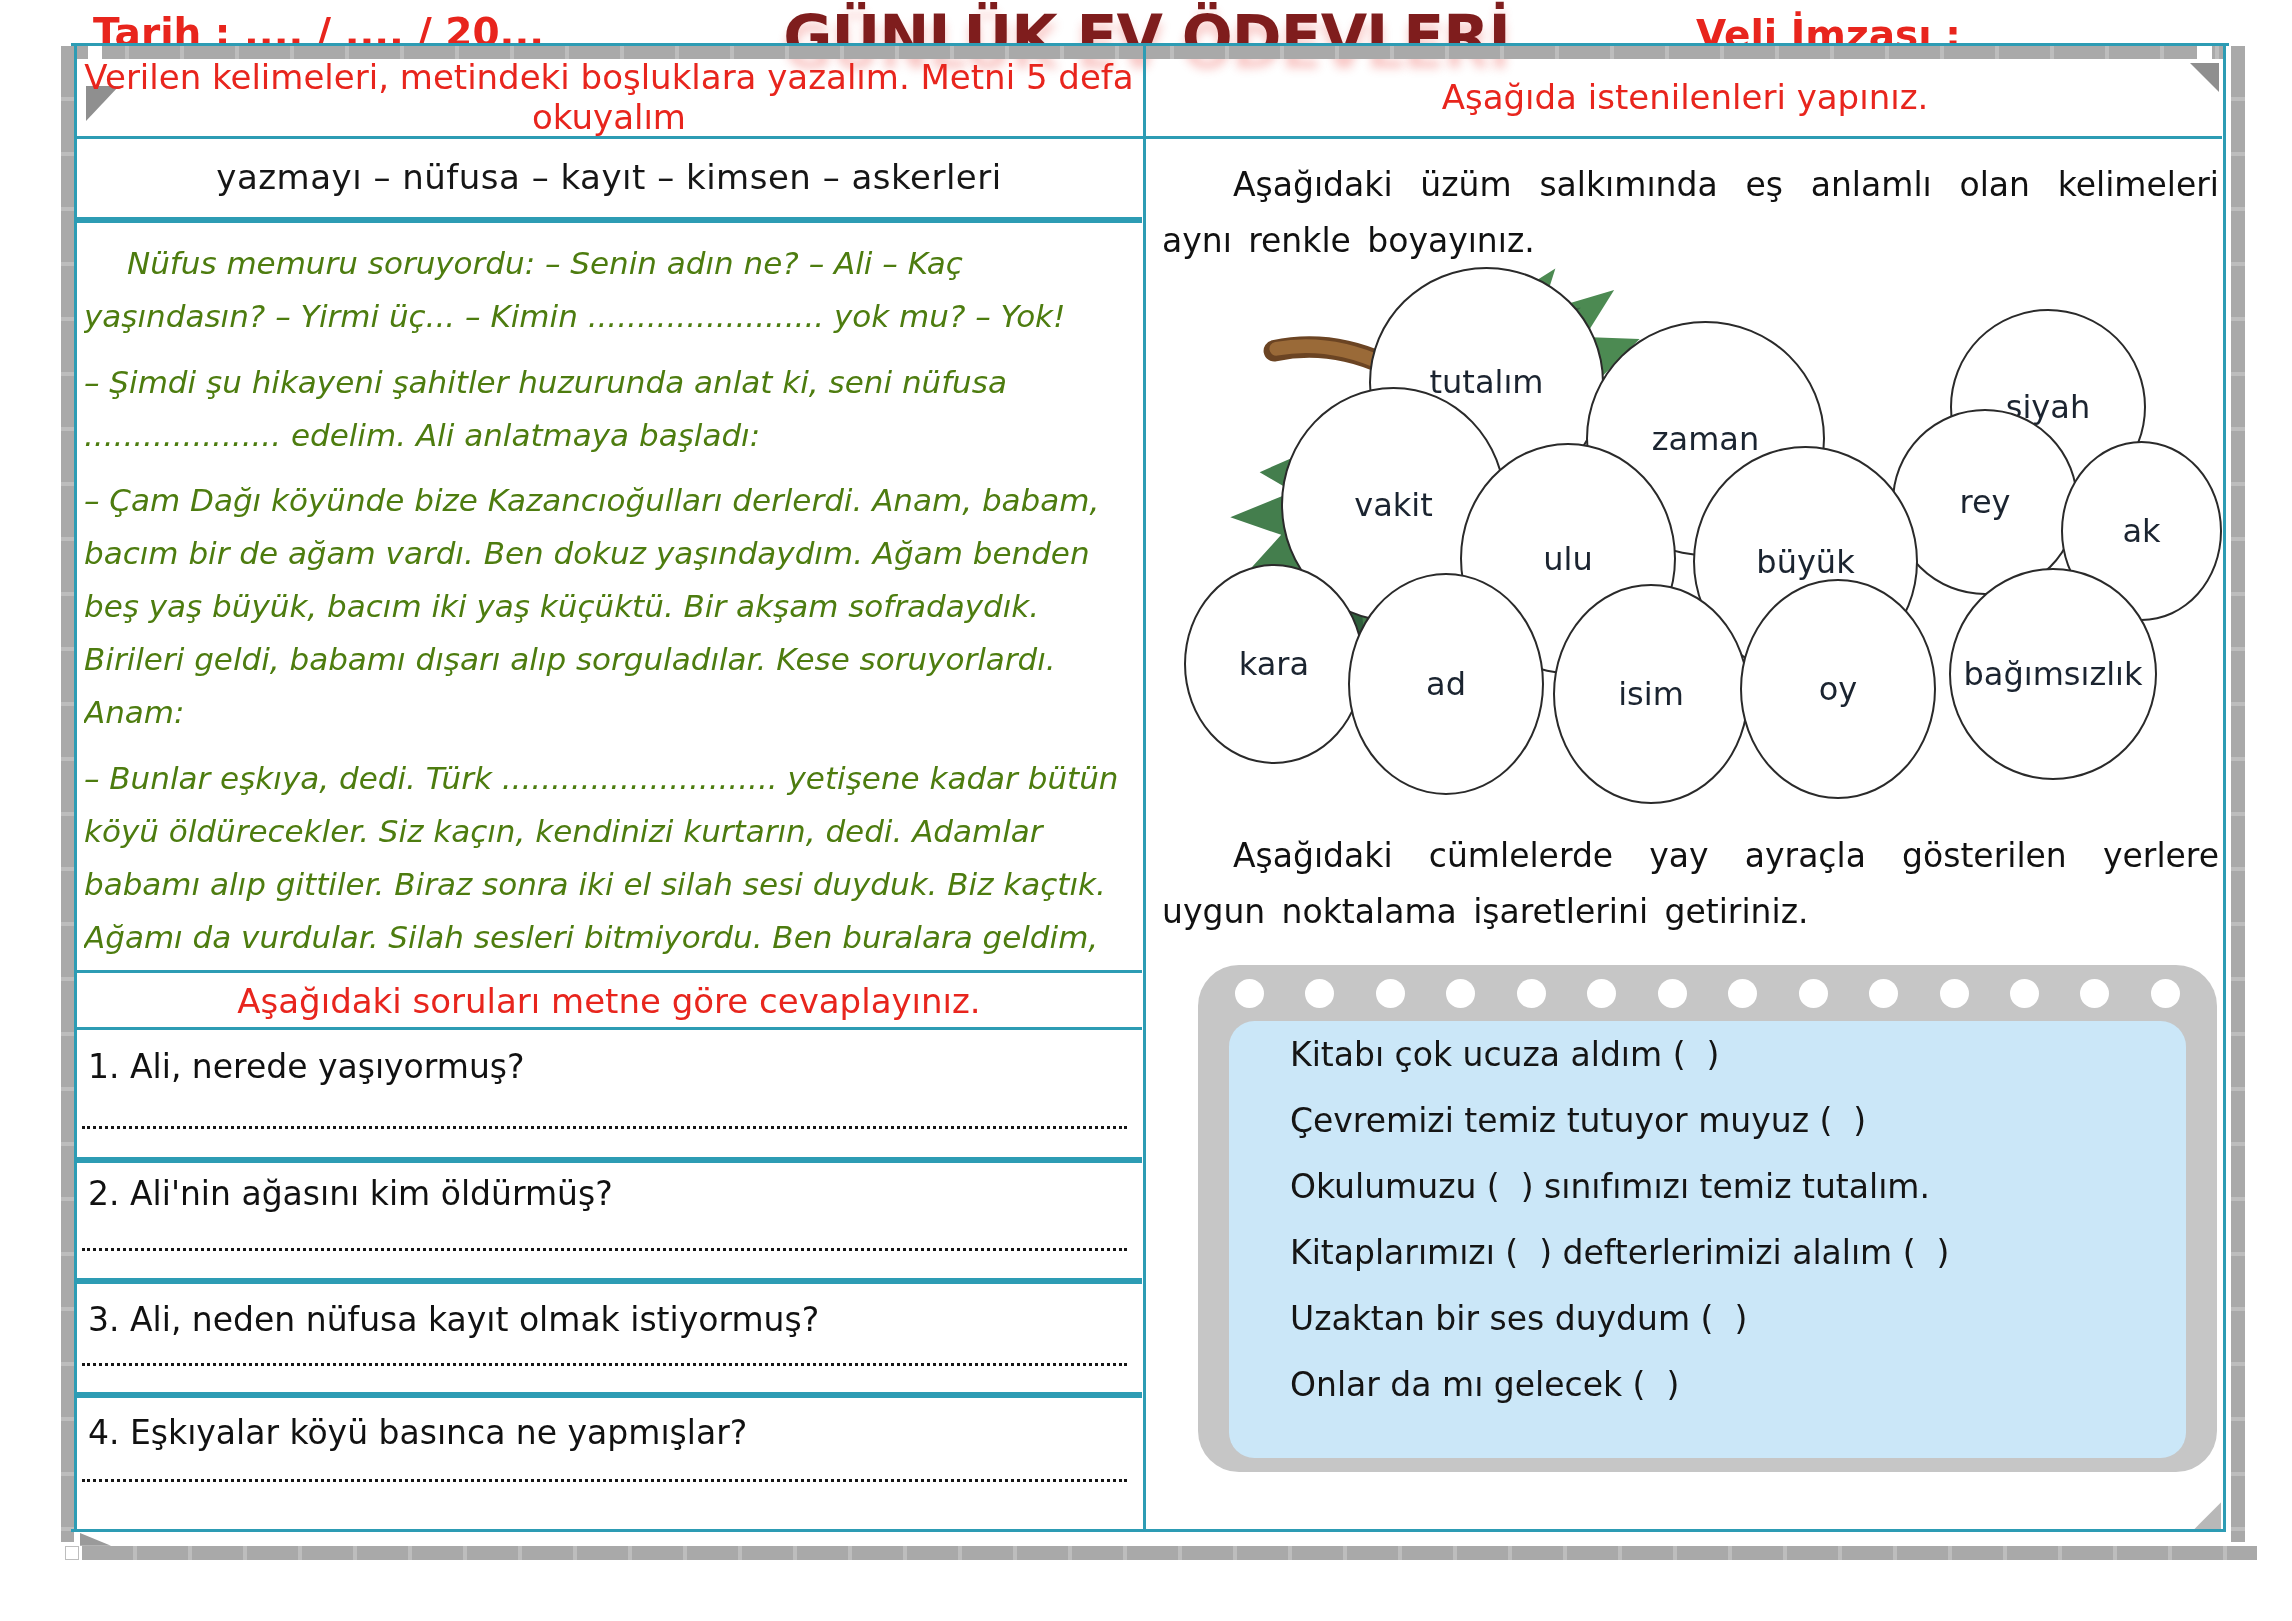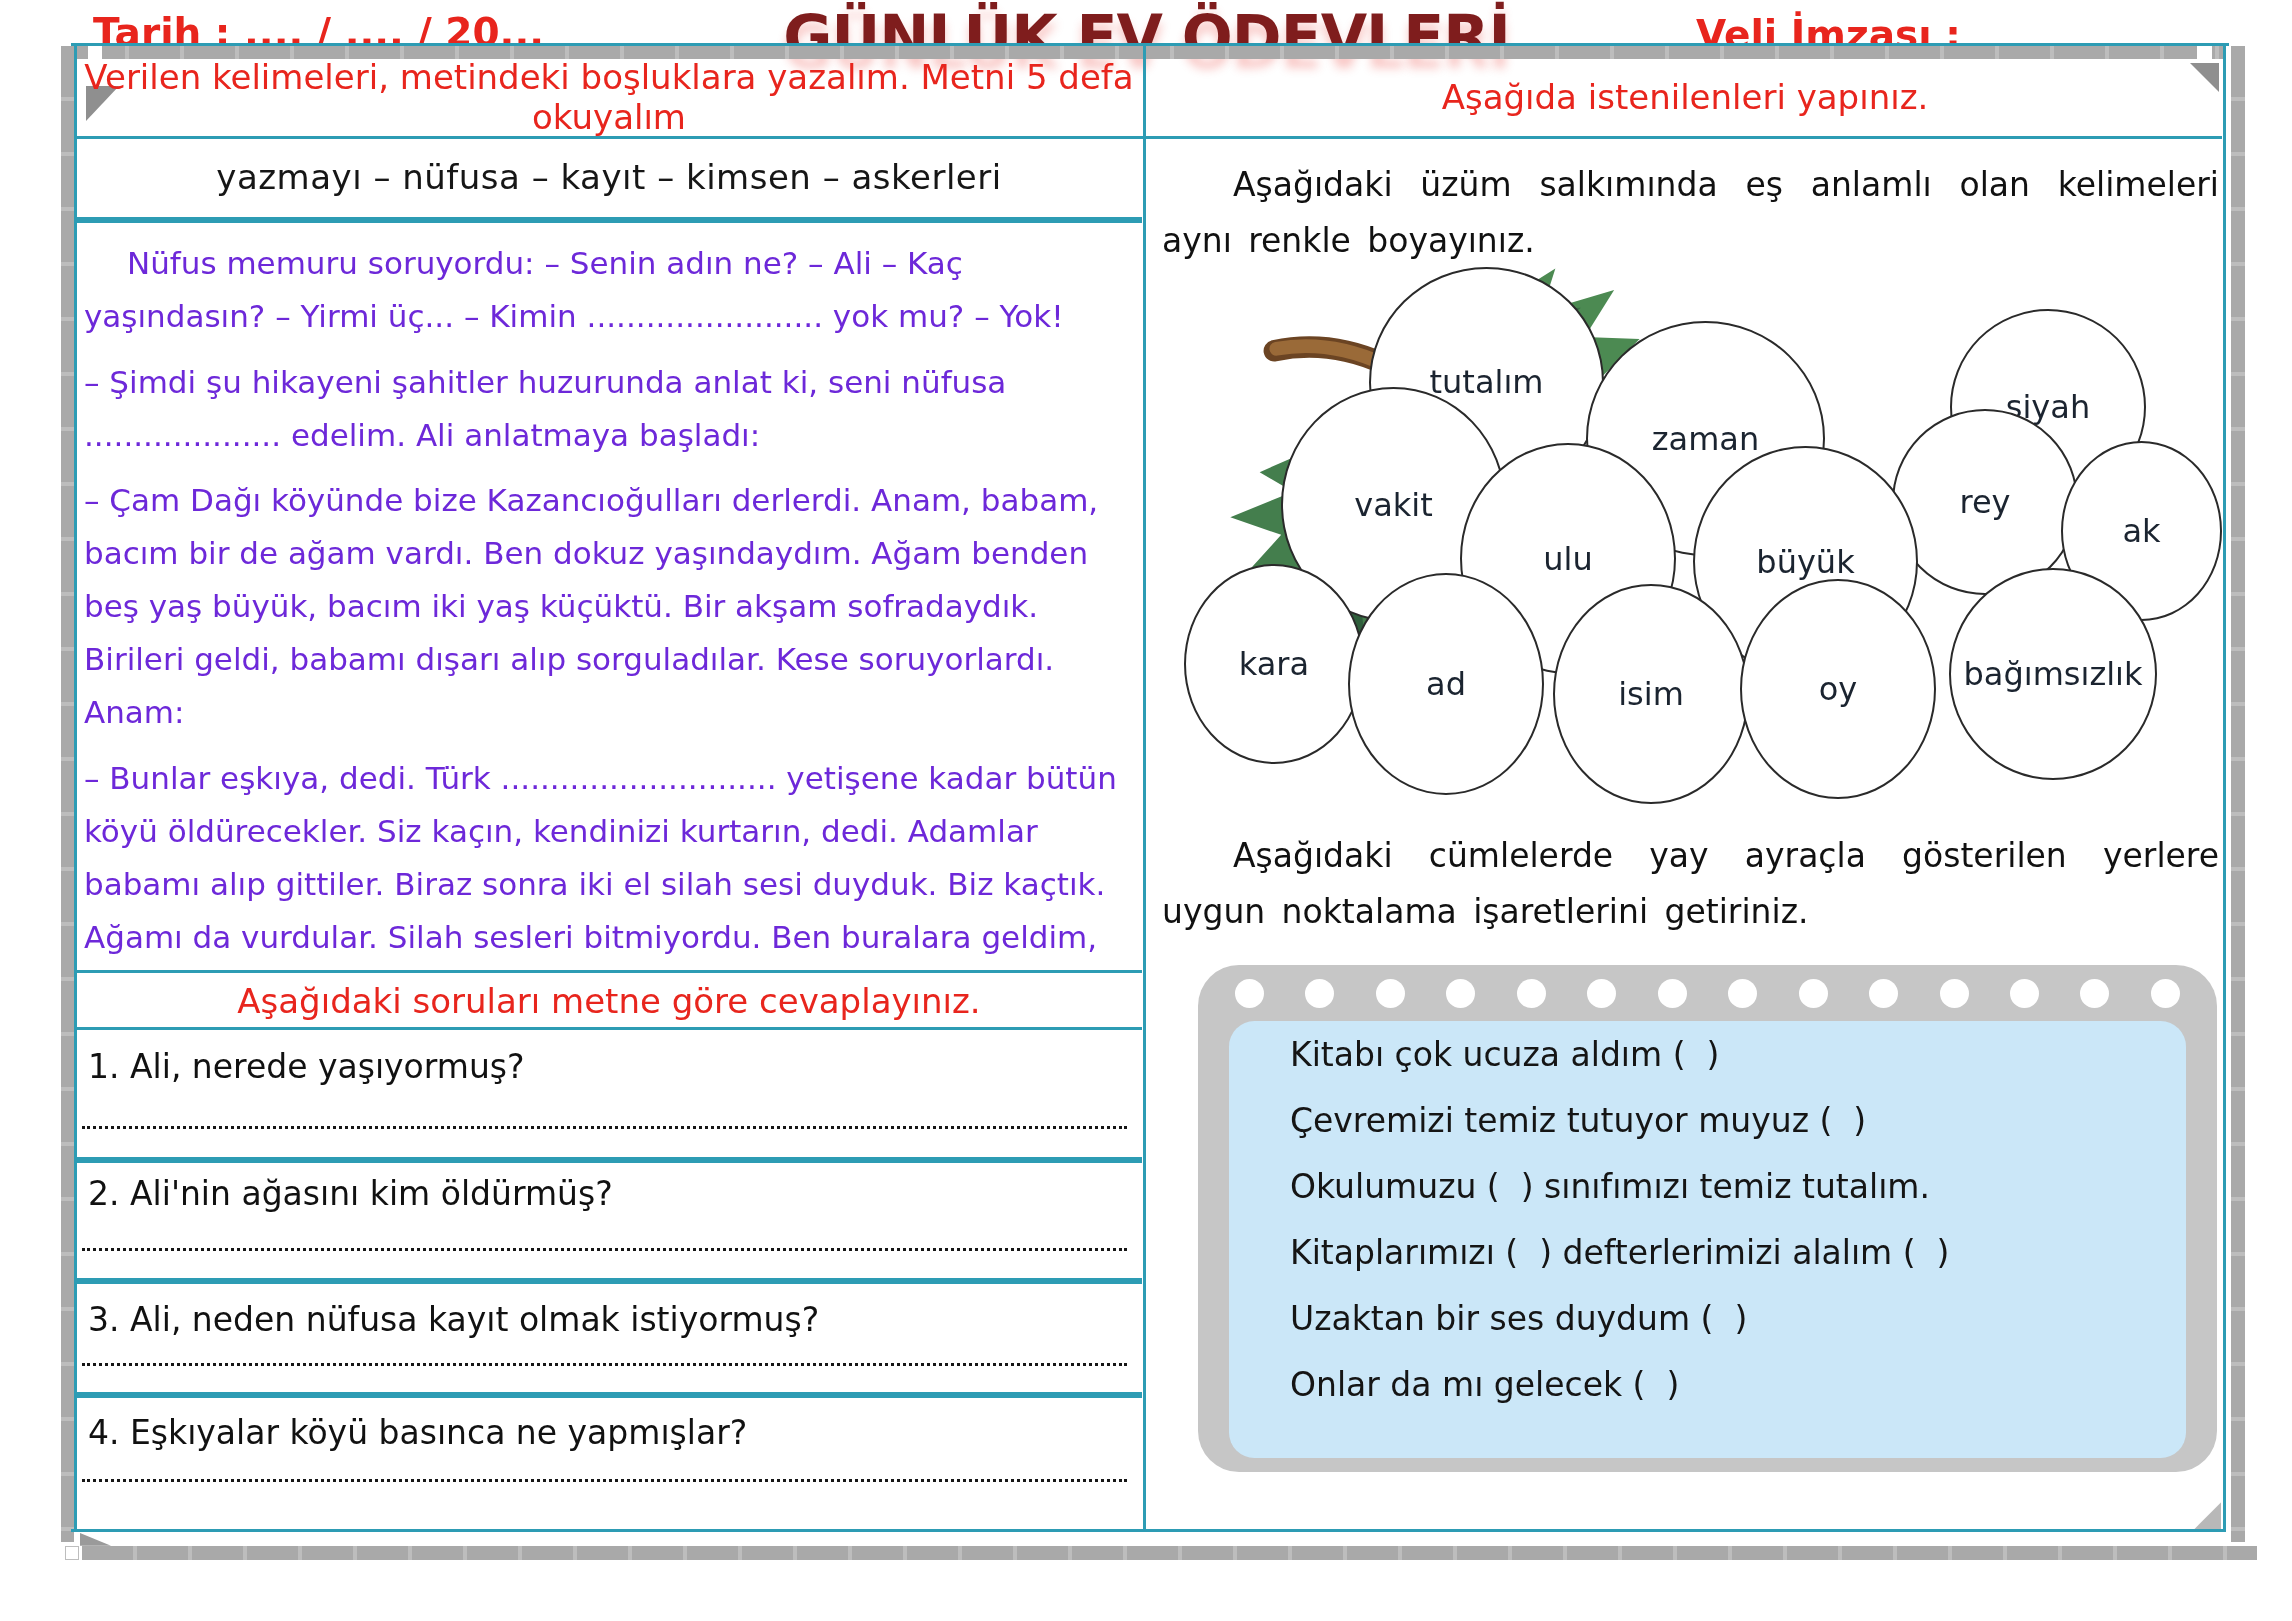--- a/index.html
+++ b/index.html
@@ -20,21 +20,21 @@
   .teal { background:#2d9cb4; }
   .gray-strip { background:repeating-linear-gradient(90deg,#a9a9a9 0 51px,#bdbdbd 51px 55px); }
   .gray-strip-v { background:repeating-linear-gradient(180deg,#a9a9a9 0 51px,#bdbdbd 51px 55px); }
   .tri { position:absolute; }
 
   
   .sec-title { display:flex; align-items:center; justify-content:center;
     font-size:34px; font-weight:500; color:#e8251d; text-align:center; }
   .wordbank { display:flex; align-items:center; justify-content:center;
     font-size:34px; color:#161616; letter-spacing:0.5px; }
-  .passage { font-size:31px; line-height:53px; color:#6d28d9; }
+  .passage { font-size:31px; line-height:53px; color:#4d7c0f;font-style:italic; }
   .passage p { margin:0 0 12.7px 0; }
   .passage p.ind { text-indent:43px; }
   .question { font-size:33px; color:#111; }
   .answer-line { border-bottom:3.9px dotted #161616; height:3.9px; }
   .sep-thick { height:5.9px; background:#2d9cb4; }
   .sep-thin { height:2.9px; background:#2d9cb4; }
 
   
   .task-text { font-size:33px; line-height:56px; color:#111; text-align:justify; text-align-last:left; text-indent:71px; word-spacing:5.9px; }
   .grape-circle { position:absolute; background:#ffffff; border:2.5px solid #2a2a2a; border-radius:50%;

